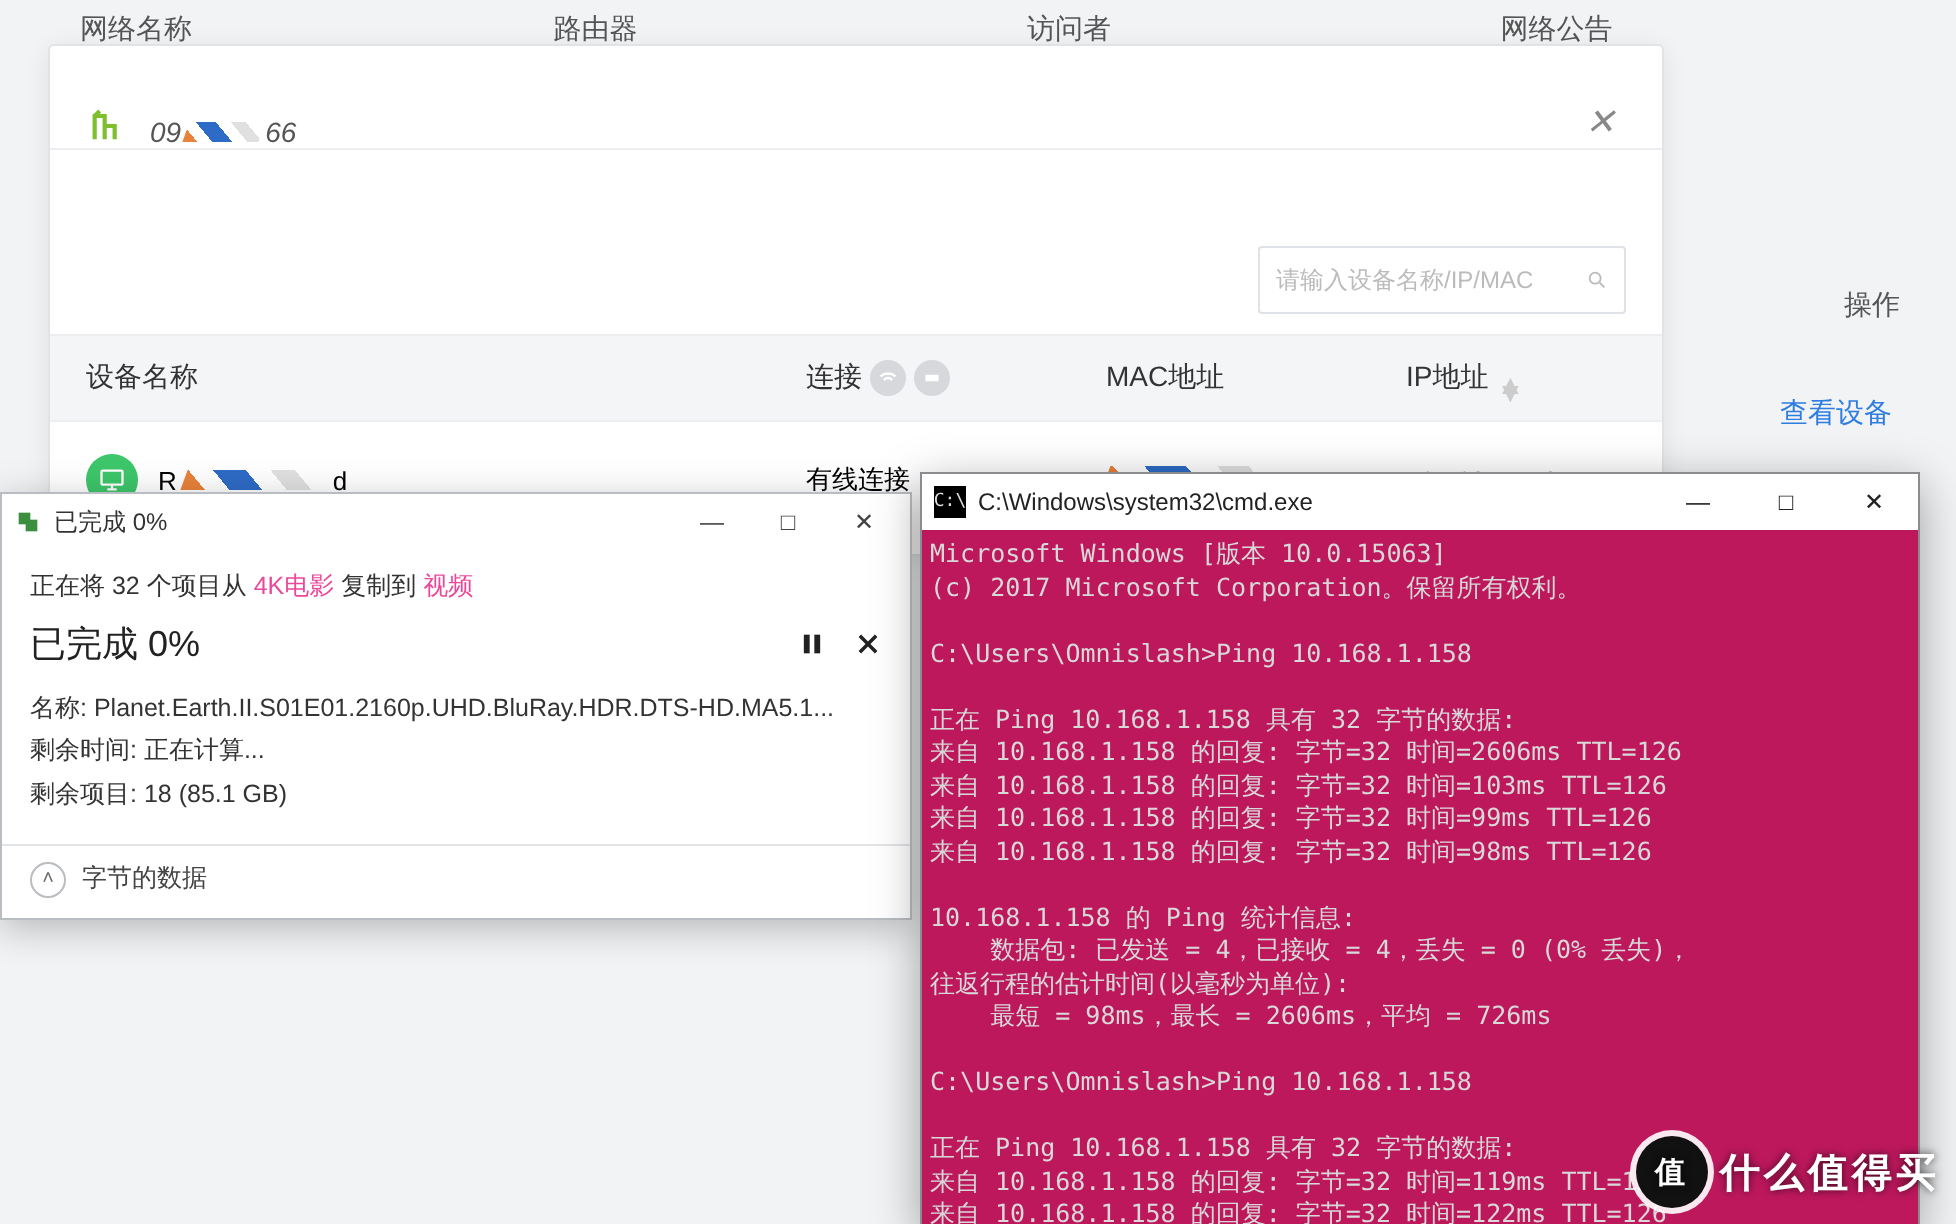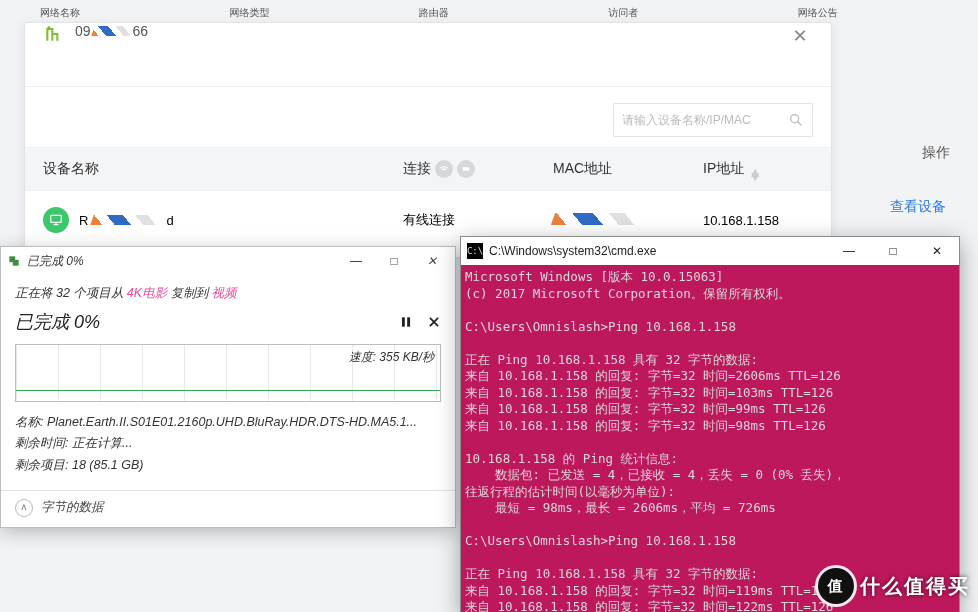--- a/index.html
+++ b/index.html
@@ -12,21 +12,21 @@
     position: relative;
     overflow: hidden;
   }
 
   
   .bg-header {
     position: absolute;
     top: 6px; left: 40px; right: 10px;
     display: flex;
     color: #555;
-    font-size: 10px;
+    font-size: 14px;
     gap: 19px;
   }
   .bg-header span { flex: 1; }
   .bg-op {
     position: absolute;
     top: 144px; right: 28px;
     color: #555;
     font-size: 14px;
   }
   .bg-link {
@@ -39,48 +39,50 @@
   
   .router-panel {
     position: absolute;
     left: 24px; top: 22px; width: 808px;
     background: #fff;
     border: 1px solid #e1e3e6;
     border-radius: 3px;
     box-shadow: 0 2px 12px rgba(0,0,0,0.08);
   }
   .rp-head {
-    height: 64px;
+    height: 52px;
     display: flex;
-    align-items: flex-start;
+    align-items: flex-end;
     padding: 0 18px;
     border-bottom: 1px solid #eceef0;
+    font-style: italic;
   }
   .rp-logo {
     width: 22px; height: 22px;
     display: flex; align-items: center; justify-content: center;
     color: #7fbf2e;
   }
   .rp-logo svg { width: 20px; height: 20px; }
   .rp-title { margin-left: 10px; font-size: 14px; color: #555; display:flex; align-items:center; gap:2px;}
   .scribble { height: 10px; position: relative; display:inline-block;}
   .scribble::before {
     content:''; position:absolute; inset:0;
     background: linear-gradient(40deg, #e9823a 0 15%, transparent 15% 30%, #2e6bc6 30% 50%, transparent 50% 65%, #e0e0e0 65% 80%, transparent 80% 100%);
     transform: skew(-20deg);
   }
   .rp-close { margin-left:auto; width:26px; height:26px; display:flex; align-items:center; justify-content:center; color:#888; cursor:pointer; font-size:18px;}
   .rp-search-row { padding: 16px 18px 10px; display:flex; justify-content:flex-end; }
   .rp-search {
-    width: 200px; height: 34px;
+    width: 184px; height: 34px;
     border: 1px solid #dfe2e6;
     border-radius: 2px;
     display:flex; align-items:center;
     padding: 0 8px;
     color:#aaa;
+    margin-top:32px;
   }
   .rp-search input {
     flex:1; border:none; outline:none; font-size:12px; color:#666;
     font-family: inherit;
   }
   .rp-search input::placeholder { color:#bbb; }
   .rp-search .mag { width:16px; height:16px; color:#bbb; }
   .rp-table-head {
     display:flex; align-items:center;
     background:#f4f5f7; height:44px;
@@ -100,21 +102,20 @@
   .dev-icon { width:26px; height:26px; border-radius:50%; background:#3dc66a; display:flex; align-items:center; justify-content:center; color:#fff;}
   .dev-name { margin-left:10px; display:flex; align-items:center; gap:4px;}
 
   
   .copy-dialog {
     position: absolute;
     left: 0; top: 246px; width: 456px;
     background:#fff;
     border:1px solid #b9bcc0;
     box-shadow: 0 4px 18px rgba(0,0,0,0.25);
-    font-style: italic;
   }
   .cd-titlebar {
     height:28px;
     display:flex; align-items:center;
     padding:0 6px;
     font-size:12px; color:#333;
   }
   .cd-icon { width:14px;height:14px; margin-right:6px; color:#3b8f3e;}
   .cd-winbtns { margin-left:auto; display:flex; gap:4px;}
   .cd-winbtns div { width:34px; height:22px; display:flex; align-items:center; justify-content:center; color:#444; font-size:12px; cursor:pointer;}
@@ -179,21 +180,20 @@
     color:#fff; font-size:15px; font-weight:900; margin-right:6px;
     box-shadow:0 0 0 3px rgba(255,255,255,0.9);
   }
 
 </style>
 </head>
 <body>
 
 <div class="bg-header">
   <span>网络名称</span>
-  <span>网络类型</span>
   <span>路由器</span>
   <span>访问者</span>
   <span>网络公告</span>
 </div>
 <div class="bg-op">操作</div>
 <div class="bg-link">查看设备</div>
 
 <div class="router-panel">
   <div class="rp-head">
     <span class="rp-logo">
@@ -280,24 +280,20 @@
       <div class="cd-media">
         <svg viewBox="0 0 24 24" fill="currentColor">
             <rect x="5" y="4" width="5" height="16"></rect>
             <rect x="14" y="4" width="5" height="16"></rect>
           </svg>
         <svg viewBox="0 0 24 24" stroke="currentColor" stroke-width="3" fill="none">
             <path d="M5 5l14 14M19 5L5 19"></path>
           </svg>
       </div>
     </div>
-    <div class="cd-graph">
-      <div class="cd-baseline"></div>
-      <div class="cd-speed">速度: 355 KB/秒</div>
-    </div>
     <div class="cd-meta">
       <div><span>名称: </span><span>Planet.Earth.II.S01E01.2160p.UHD.BluRay.HDR.DTS-HD.MA5.1...</span></div>
       <div><span>剩余时间: </span><span>正在计算...</span></div>
       <div><span>剩余项目: </span><span>18 (85.1 GB)</span></div>
     </div>
   </div>
   <div class="cd-footer">
     <span class="circ">˄</span>
     <span>字节的数据</span>
   </div>

